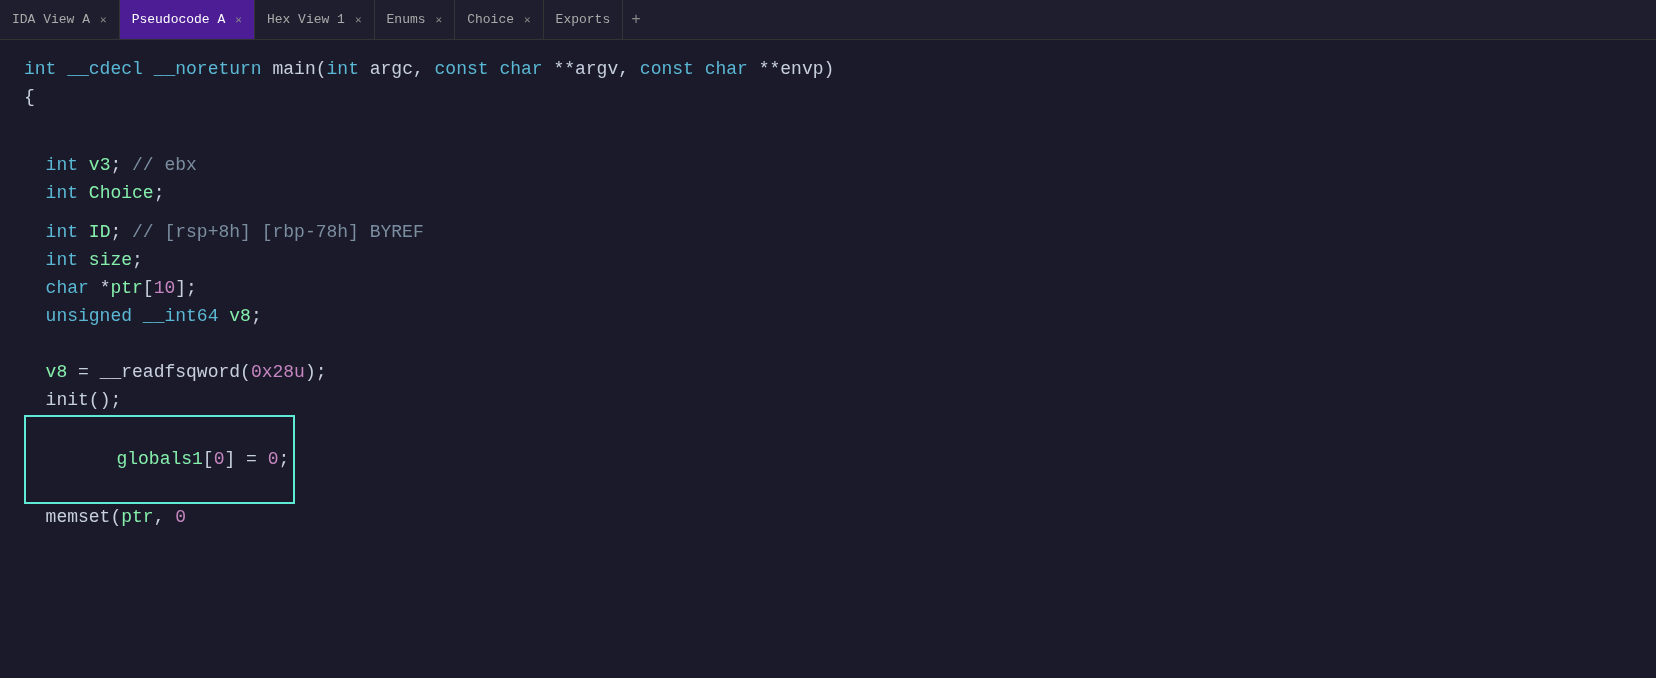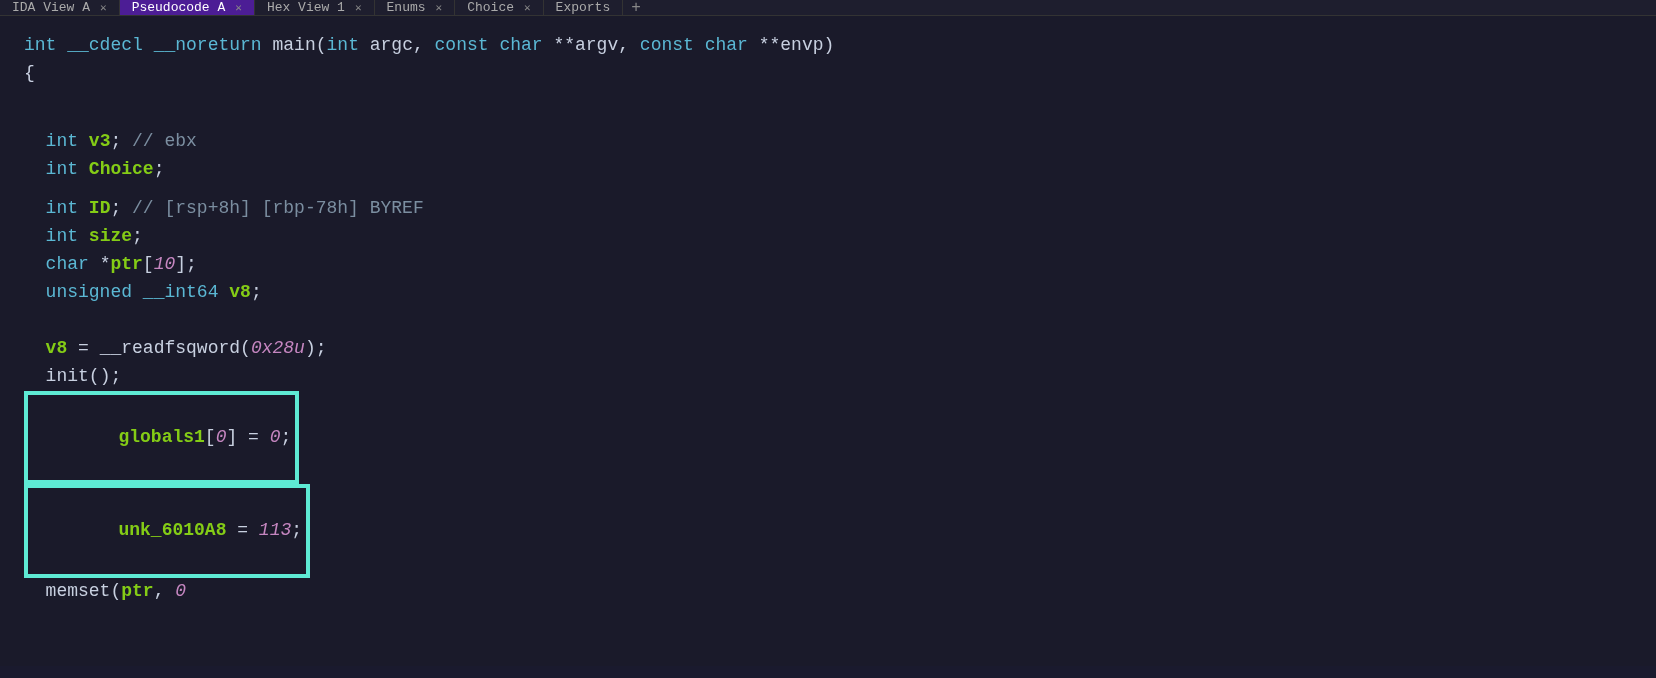--- a/index.html
+++ b/index.html
@@ -11,21 +11,21 @@
     body {
       background-color: #1a1a2e;
       font-family: 'Courier New', Courier, monospace;
       overflow: hidden;
     }
 
     .tab-bar {
       display: flex;
       background-color: #1e1e2e;
       border-bottom: 1px solid #333;
-      height: 16px;
+      height: 40px;
       align-items: stretch;
     }
 
     .tab {
       display: flex;
       align-items: center;
       padding: 0 12px;
       font-size: 13px;
       color: #aaa;
       border-right: 1px solid #333;
@@ -84,32 +84,30 @@
       color: #5bb8d4;
     }
 
     .comment {
       color: #7b8ea0;
       margin-top: 12px;
     }
 
     .highlight-box {
       display: inline-block;
-      border: 4px solid #5eead4;
+      border: 2px solid #5eead4;
       padding: 1px 4px;
     }
 
     .num {
       color: #c586c0;
-      font-style: italic;
     }
 
     .var {
-      color: #84cc16;
-      font-weight: bold;
+      color: #86efac;
     }
 
     .blank {
       height: 1.55em;
     }
   </style>
 </head>
 <body>
 
 <div class="tab-bar">
@@ -184,23 +182,18 @@
   <div class="line">
     <span>  </span><span class="fn">init</span><span>();</span>
   </div>
 
   <div class="line">
     <span class="highlight-box">
       <span>  </span><span class="var">globals1</span><span>[</span><span class="num">0</span><span>] = </span><span class="num">0</span><span>;</span>
     </span>
   </div>
 
-  <div class="line">
-    <span class="highlight-box">
-      <span>  </span><span class="var">unk_6010A8</span><span> = </span><span class="num">113</span><span>;</span>
-    </span>
-  </div>
 
   <div class="line">
     <span>  </span><span class="fn">memset</span><span>(</span><span class="var">ptr</span><span>, </span><span class="num">0</span>
   </div>
 
 </div>
 
 </body></html>

